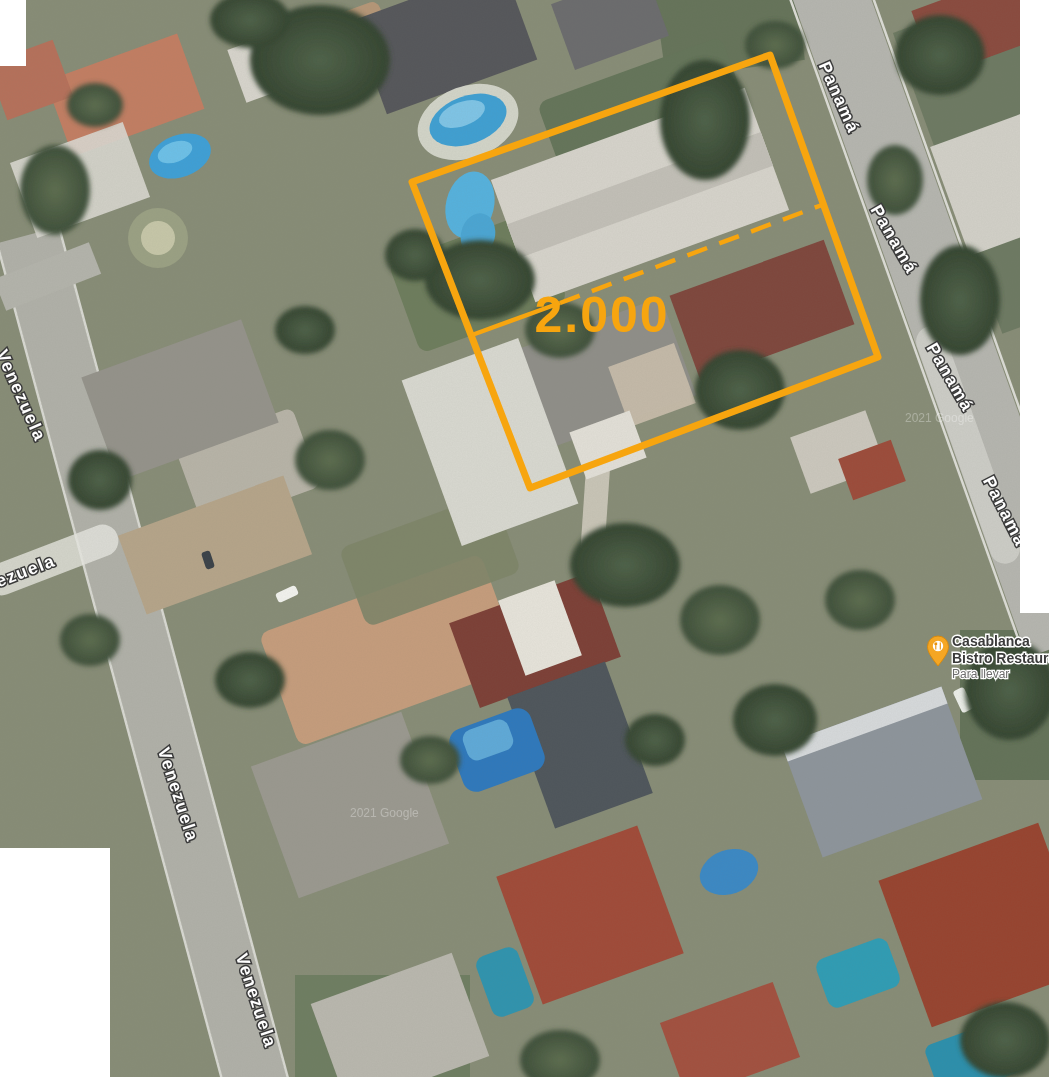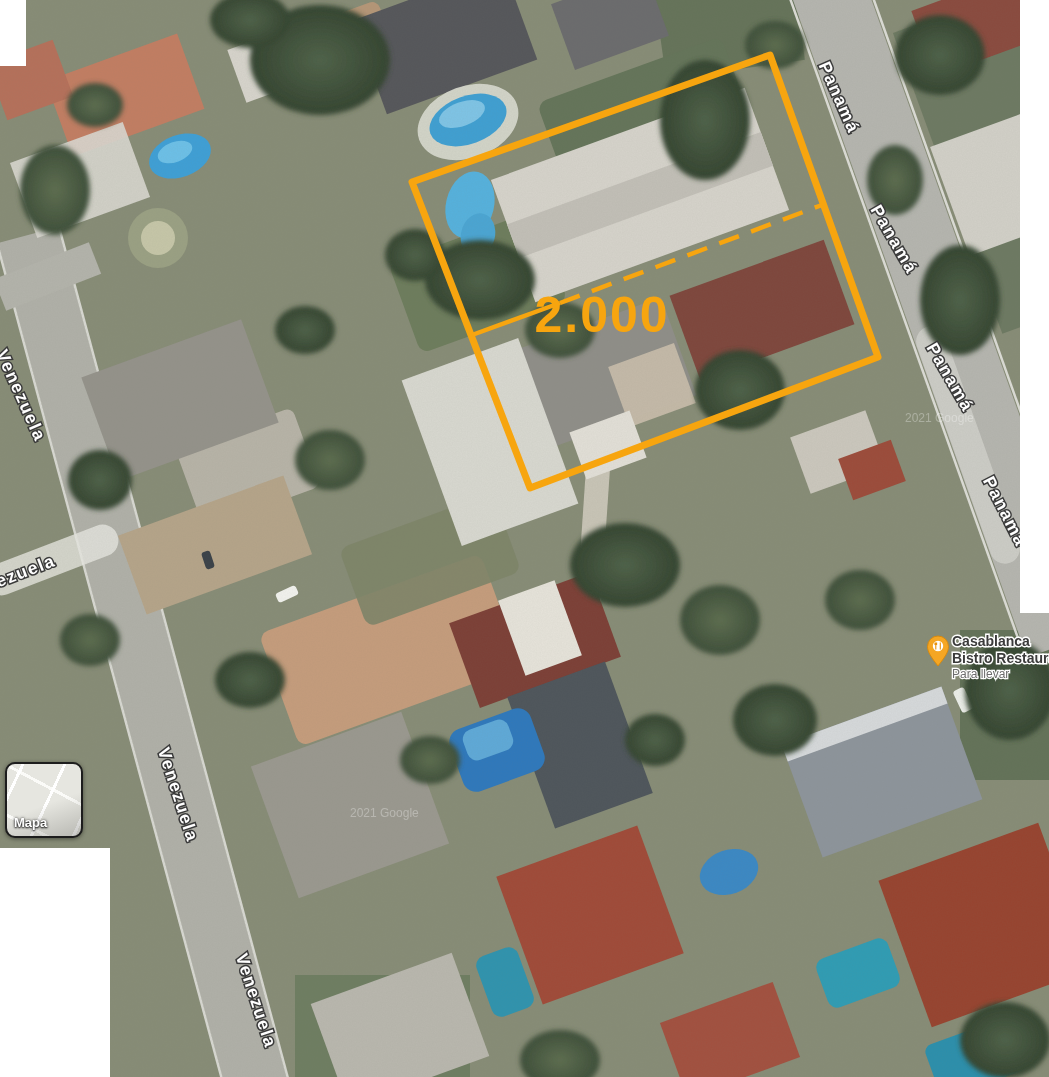--- a/index.html
+++ b/index.html
@@ -197,17 +197,14 @@
     <text class="poi-label" x="952" y="646">Casablanca</text>
     <text class="poi-label" x="952" y="663">Bistro Restaura</text>
     <text class="poi-sub" x="952" y="678">Para llevar</text>
   </g>
 </svg>
 
 <div class="white-patch" id="wp-tl"></div>
 <div class="white-patch" id="wp-right"></div>
 <div class="white-patch" id="wp-bl"></div>
 
-<div id="map-type-btn">
-  <span class="btn-label">Mapa</span>
+
 </div>
 
-</div>
-
 </body></html>

